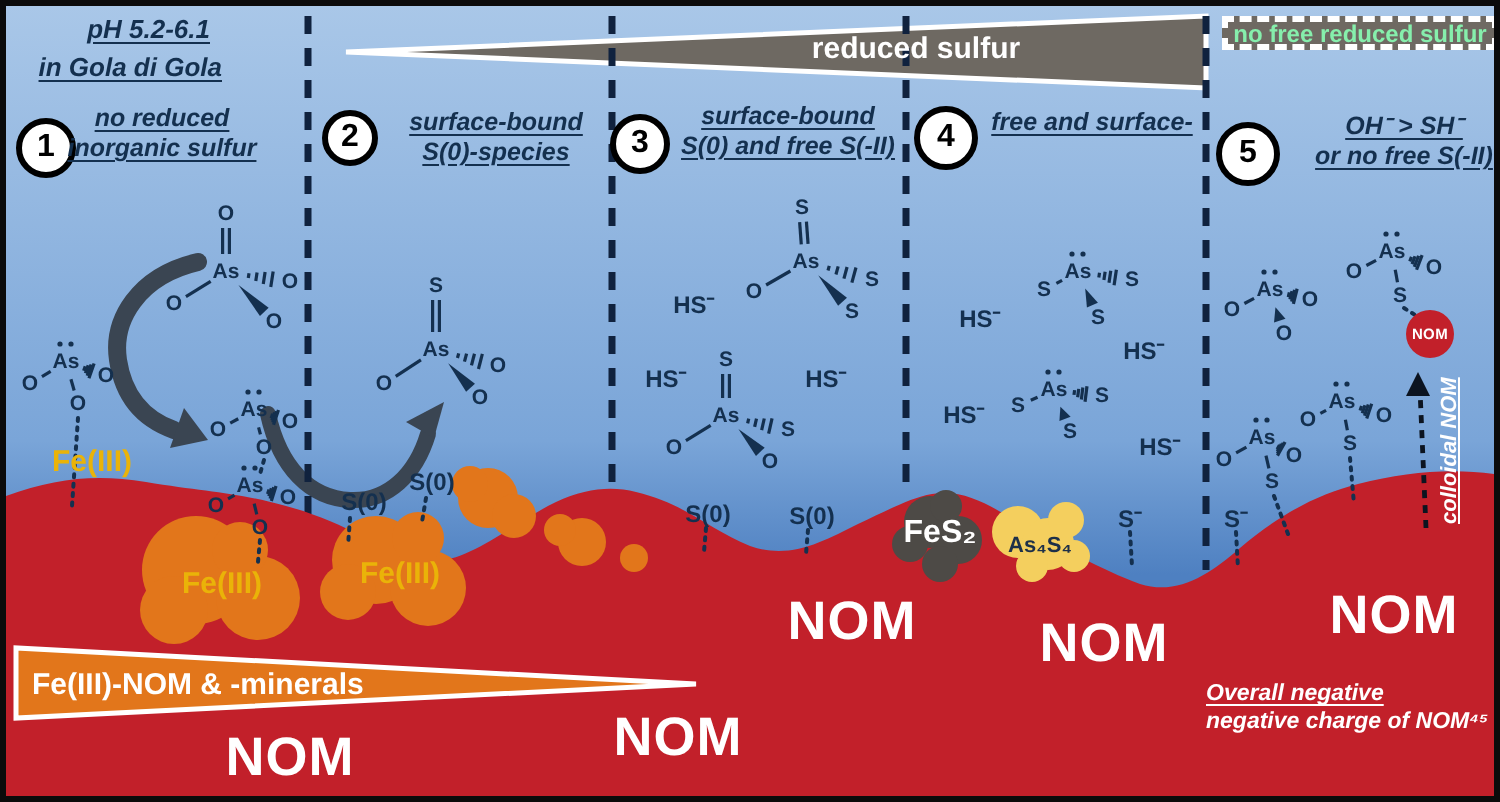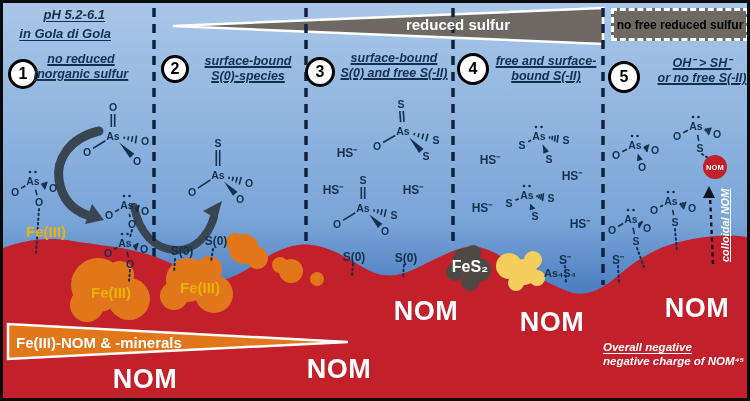--- a/index.html
+++ b/index.html
@@ -8,34 +8,34 @@
   .frame svg{position:absolute;left:0;top:0;}
   .atom{font:600 10.5px "Liberation Sans",sans-serif;fill:var(--ink-navy);text-anchor:middle;dominant-baseline:central;}
   .bond{stroke:var(--ink-navy);stroke-width:1.6;}
   .ink-f{fill:var(--ink-navy);}
   .dotlink{stroke:var(--ink-navy);stroke-width:2;stroke-dasharray:1.5 3.2;stroke-linecap:round;fill:none;}
   .lbl{position:absolute;transform:translate(-50%,-50%);white-space:nowrap;}
   .nom-big{font-size:27px;font-weight:700;color:#fff;letter-spacing:.5px;}
   .fe{font-size:15px;font-weight:700;color:#eab308;}
   .chem{font-size:12px;font-weight:700;color:var(--ink-navy);}
   .fes2{font-size:16px;font-weight:700;color:#fff;}
-  .as4s4{font-size:11px;font-weight:700;color:#1d3049;margin-left:40px;}
+  .as4s4{font-size:11px;font-weight:700;color:#1d3049;}
   .nomc{font-size:7.5px;font-weight:700;color:#fff;letter-spacing:.2px;}
   .zcircle{position:absolute;border-radius:50%;background:#fff;border:3px solid #000;box-sizing:border-box;
            display:flex;align-items:center;justify-content:center;font:700 16px "Liberation Sans",sans-serif;color:#000;z-index:5;}
   .zhead{position:absolute;width:160px;text-align:center;font:italic 700 12.5px/15px "Liberation Sans",sans-serif;
-         color:var(--ink-navy);z-index:5;text-decoration:underline;}
+         color:var(--ink-navy);z-index:5;}
   .zhead span{display:block;text-decoration:underline;text-underline-offset:2px;}
   .site{position:absolute;font:italic 700 13px "Liberation Sans",sans-serif;color:var(--ink-navy);
         text-decoration:underline;text-underline-offset:2px;text-align:right;z-index:5;}
   #reduced-text{position:absolute;left:360px;top:13px;width:190px;text-align:center;
         font:700 15px "Liberation Sans",sans-serif;color:#fff;z-index:5;}
-  #nofree{position:absolute;left:608px;top:5px;width:138px;height:33px;background:var(--sulfur-gray);
+  #nofree{position:absolute;left:608px;top:5px;width:138px;height:17px;background:var(--sulfur-gray);
         border:3px dashed #fff;box-sizing:border-box;display:flex;align-items:center;justify-content:center;
-        font:700 12px "Liberation Sans",sans-serif;color:#000000;z-index:5;}
+        font:700 12px "Liberation Sans",sans-serif;color:#86efac;z-index:5;}
   #wedge-label{position:absolute;left:13px;top:331px;font:700 15px "Liberation Sans",sans-serif;color:#ffffff;z-index:5;}
   #note{position:absolute;left:600px;top:337px;color:#fff;font:italic 700 11.5px/14px "Liberation Sans",sans-serif;z-index:5;}
   #note .u{text-decoration:underline;text-underline-offset:2px;}
   #colloidal{position:absolute;left:716px;top:259px;transform-origin:0 0;transform:rotate(-90deg);
         font:italic 700 11px "Liberation Sans",sans-serif;color:#fff;text-decoration:underline;white-space:nowrap;z-index:5;}
   #labels,#zones{position:absolute;left:0;top:0;width:100%;height:100%;z-index:4;pointer-events:none;}
 </style>
 </head>
 <body>
 
@@ -344,21 +344,20 @@
         <span>S(0)-species</span>
       </div>
       <div class="zcircle" style="left: 302px; top: 54px; width: 30px; height: 30px;">3</div>
       <div class="zhead" style="left: 311px; top: 48px;">
         <span>surface-bound</span>
         <span>S(0) and free S(-II)</span>
       </div>
       <div class="zcircle" style="left: 454px; top: 50px; width: 32px; height: 32px;">4</div>
       <div class="zhead" style="left: 463px; top: 51px;">
         <span>free and surface-</span>
-        <span>bound S(-II)</span>
       </div>
       <div class="zcircle" style="left: 605px; top: 58px; width: 32px; height: 32px;">5</div>
       <div class="zhead" style="left: 619px; top: 53px;">
         <span>OH⁻ &gt; SH⁻</span>
         <span>or no free S(-II)</span>
       </div>
     </div>
   <div id="labels">
       <div class="lbl nom-big" style="left: 142px; top: 376px;">NOM</div>
       <div class="lbl nom-big" style="left: 336px; top: 366px;">NOM</div>

